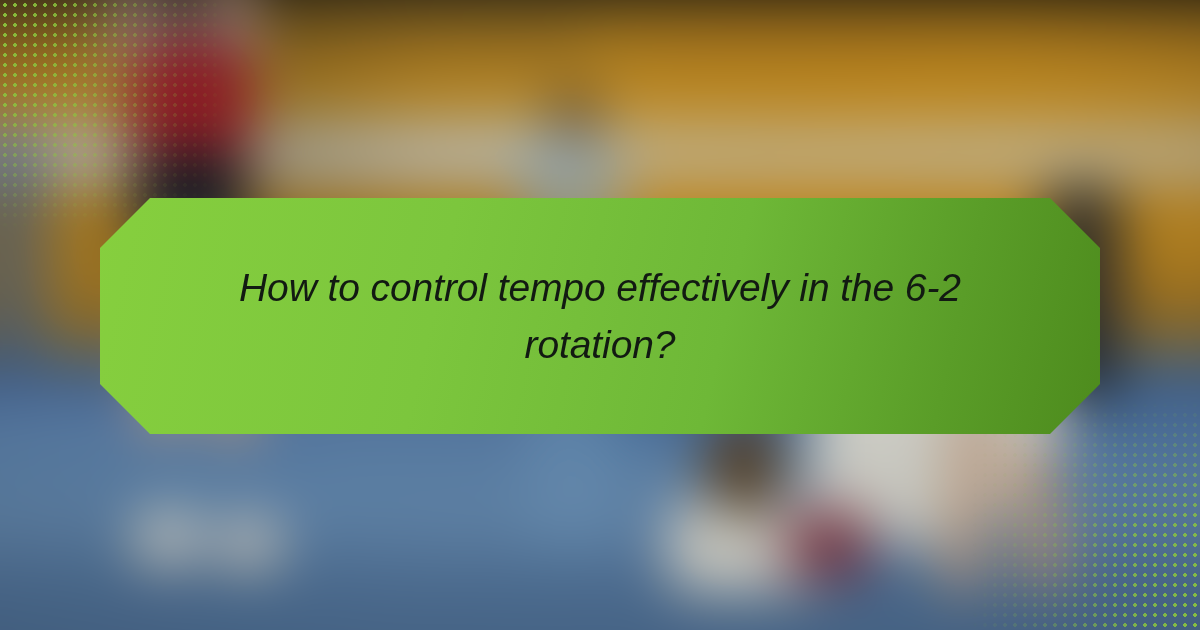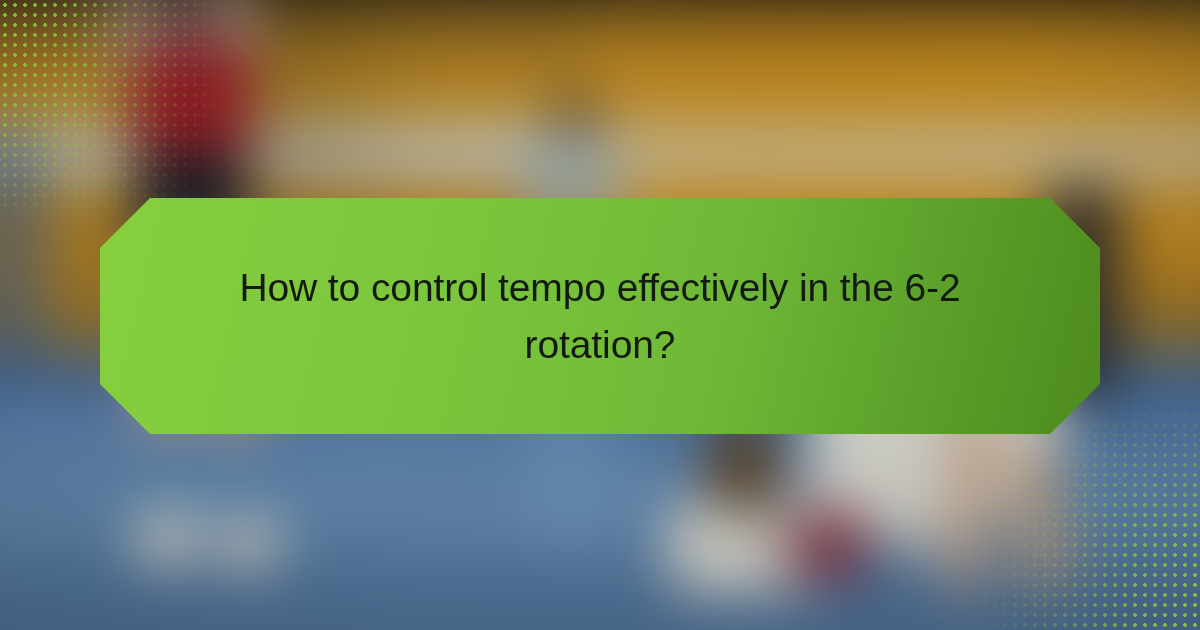--- a/index.html
+++ b/index.html
@@ -11,20 +11,21 @@
     overflow:hidden;
     background:#2c3440;
     font-family:"Liberation Sans", sans-serif;
   }
 
   #stage {
     position:relative;
     width:1200px;
     height:630px;
     overflow:hidden;
+    font-style:italic;
   }
 
   
   .photo {
     position:absolute;
     inset:-60px;
     filter: blur(26px) saturate(1.05);
     transform: scale(1.06);
   }
 

